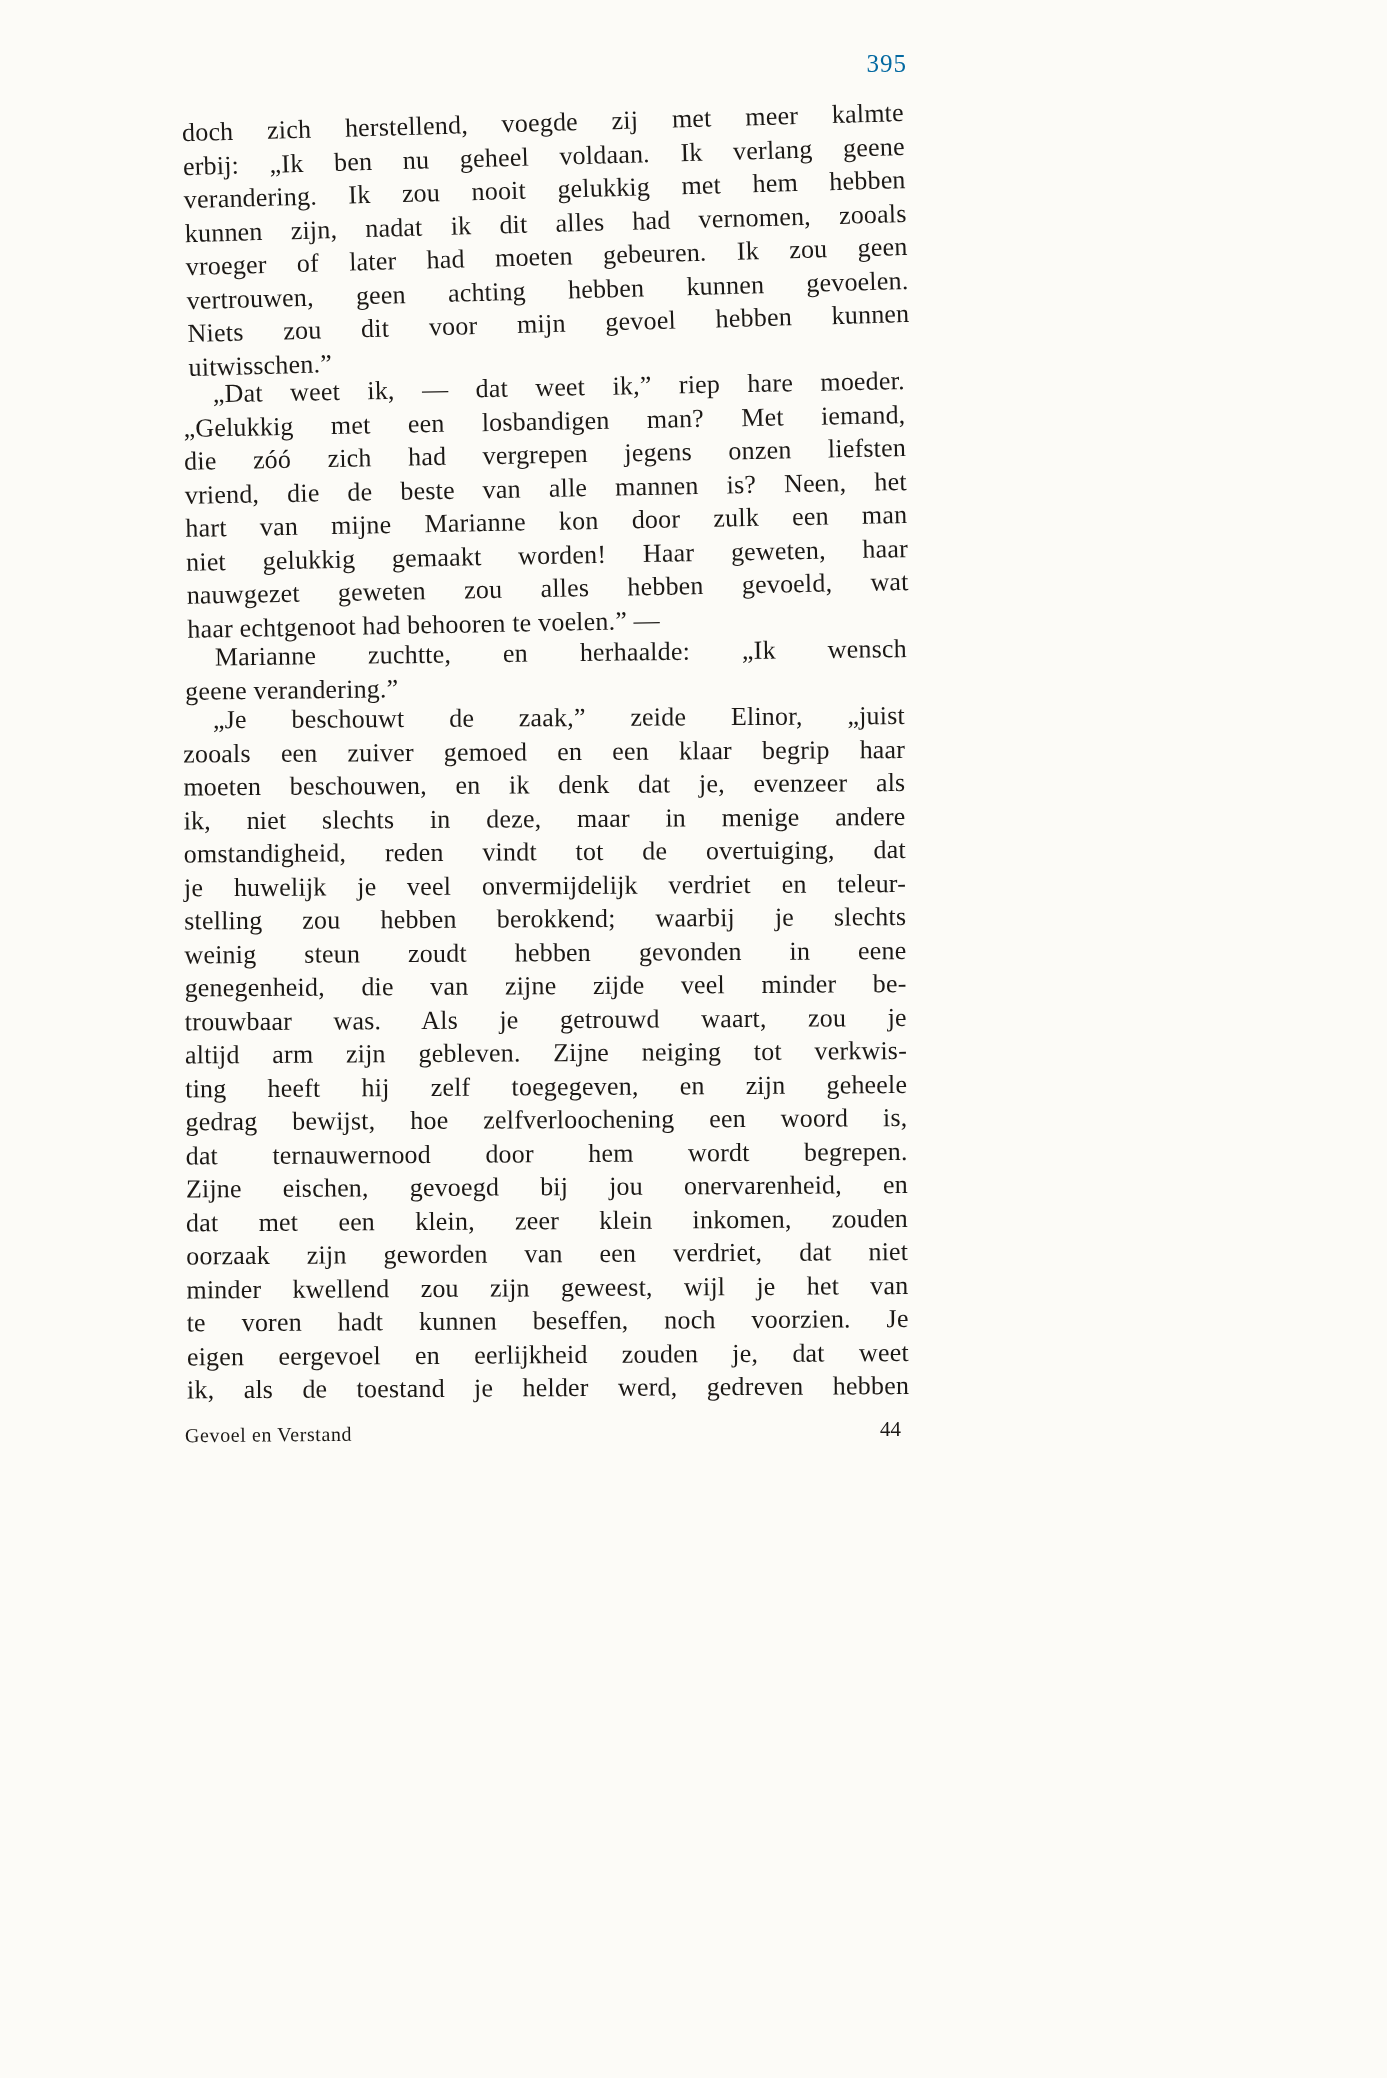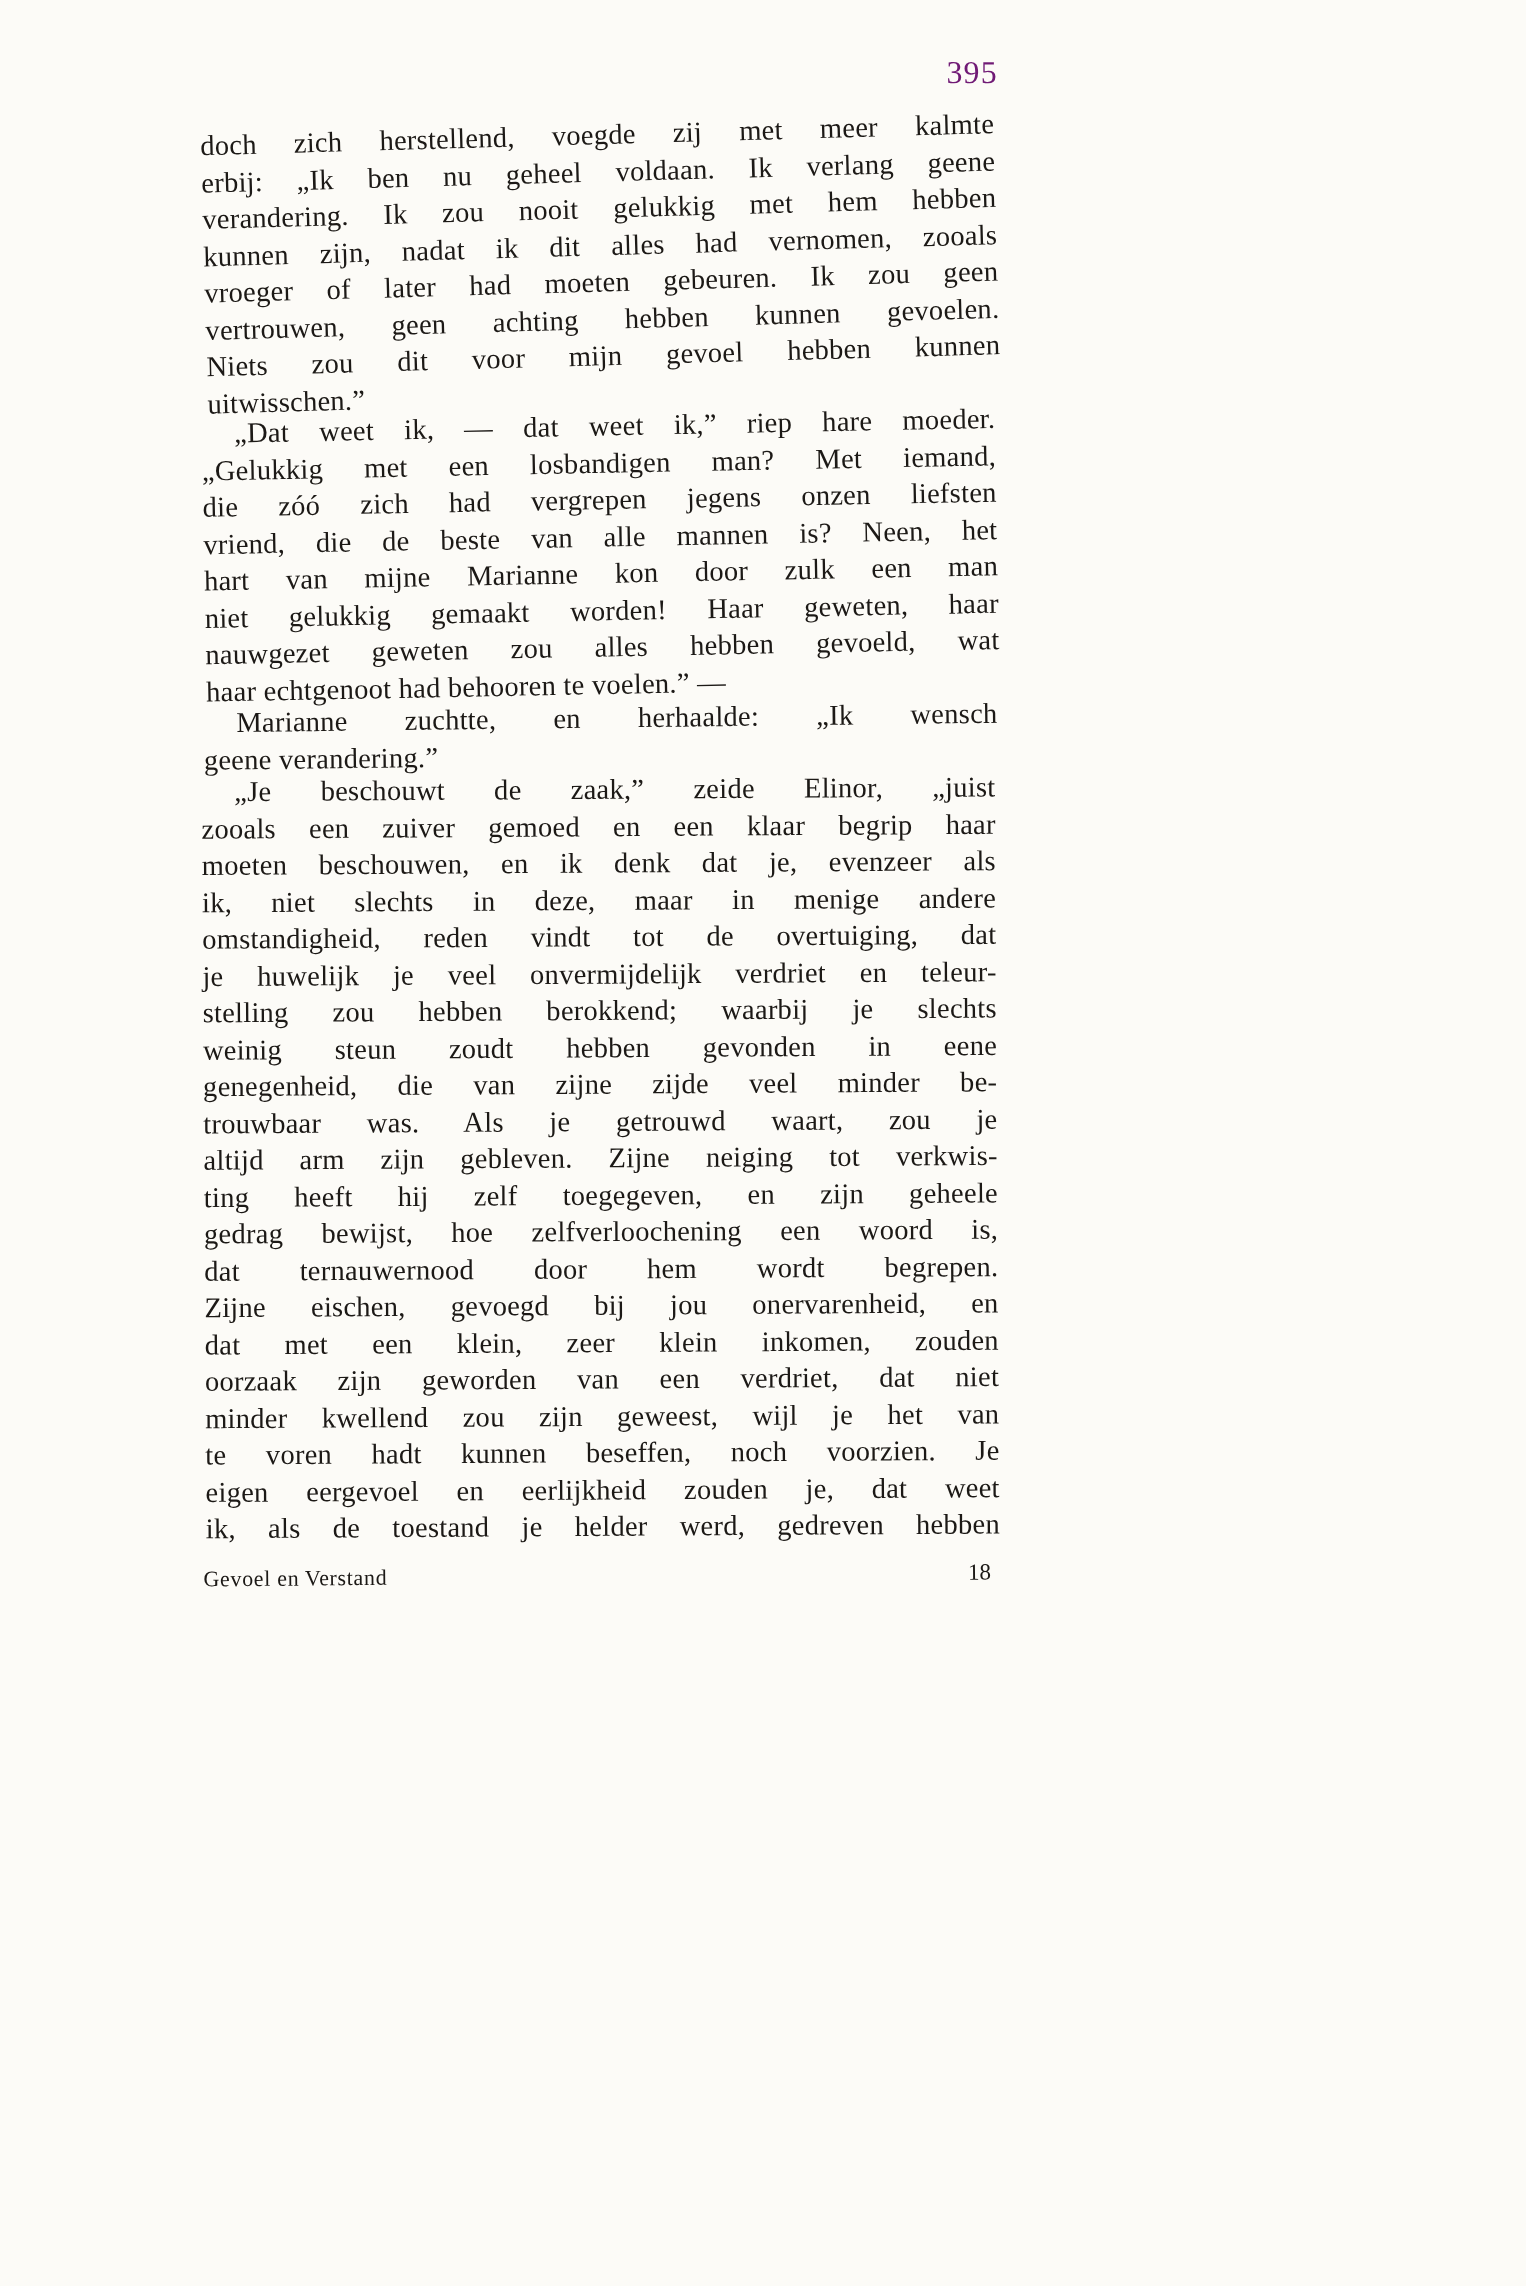--- a/index.html
+++ b/index.html
@@ -16,23 +16,23 @@
     color: #1c1916;
     font-family: "Liberation Serif", "DejaVu Serif", serif;
     overflow: hidden;
   }
   .pagenum {
     position: absolute;
     top: 50px;
     left: 185px;
     width: 722px;
     text-align: right;
-    font-size: 29px;
+    font-size: 25px;
     letter-spacing: 1px;
-    color: #701a75;
+    color: #0369a1;
   }
   .textblock {
     position: absolute;
     top: 96px;
     left: 185px;
     width: 722px;
   }
   .para {
     margin: 0;
     transform-origin: right center;
@@ -122,16 +122,16 @@
         <div class="line just">oorzaak zijn geworden van een verdriet, dat niet</div>
         <div class="line just">minder kwellend zou zijn geweest, wijl je het van</div>
         <div class="line just">te voren hadt kunnen beseffen, noch voorzien. Je</div>
         <div class="line just">eigen eergevoel en eerlijkheid zouden je, dat weet</div>
         <div class="line just">ik, als de toestand je helder werd, gedreven hebben</div>
       </div>
     </div>
 
   <div class="footer">
     <span class="footer-title">Gevoel en Verstand</span>
-    <span class="footer-num">18</span>
+    <span class="footer-num">44</span>
   </div>
 
 </div>
 
 </body></html>

